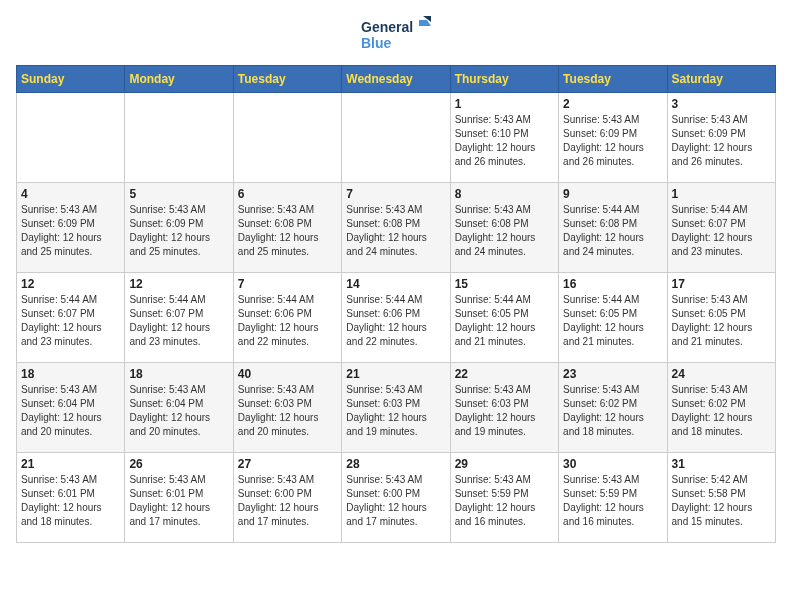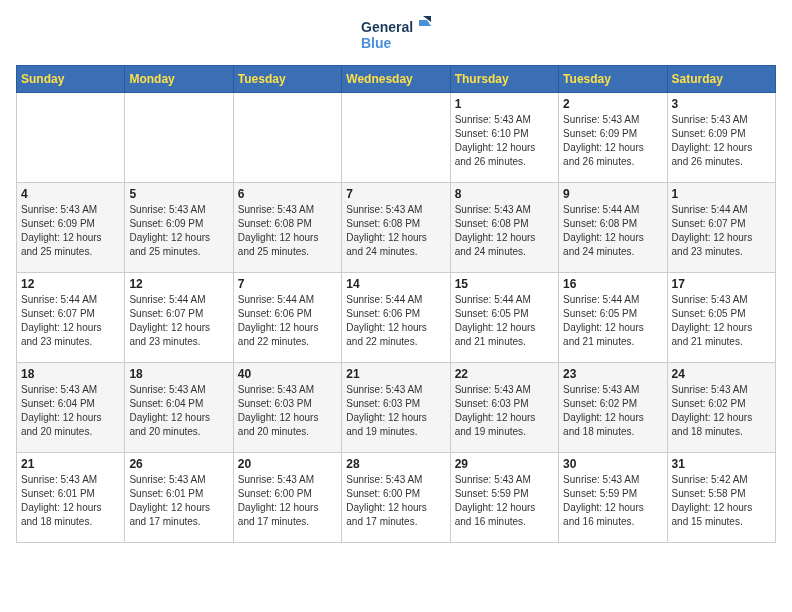--- a/index.html
+++ b/index.html
@@ -295,21 +295,21 @@
 and 18 minutes.</div>
         </td>
         <td>
           <span class="day-number">26</span>
           <div class="day-info" style="white-space: pre-line;">Sunrise: 5:43 AM
 Sunset: 6:01 PM
 Daylight: 12 hours
 and 17 minutes.</div>
         </td>
         <td>
-          <span class="day-number">20</span>
+          <span class="day-number">27</span>
           <div class="day-info" style="white-space: pre-line;">Sunrise: 5:43 AM
 Sunset: 6:00 PM
 Daylight: 12 hours
 and 17 minutes.</div>
         </td>
         <td>
           <span class="day-number">28</span>
           <div class="day-info" style="white-space: pre-line;">Sunrise: 5:43 AM
 Sunset: 6:00 PM
 Daylight: 12 hours

